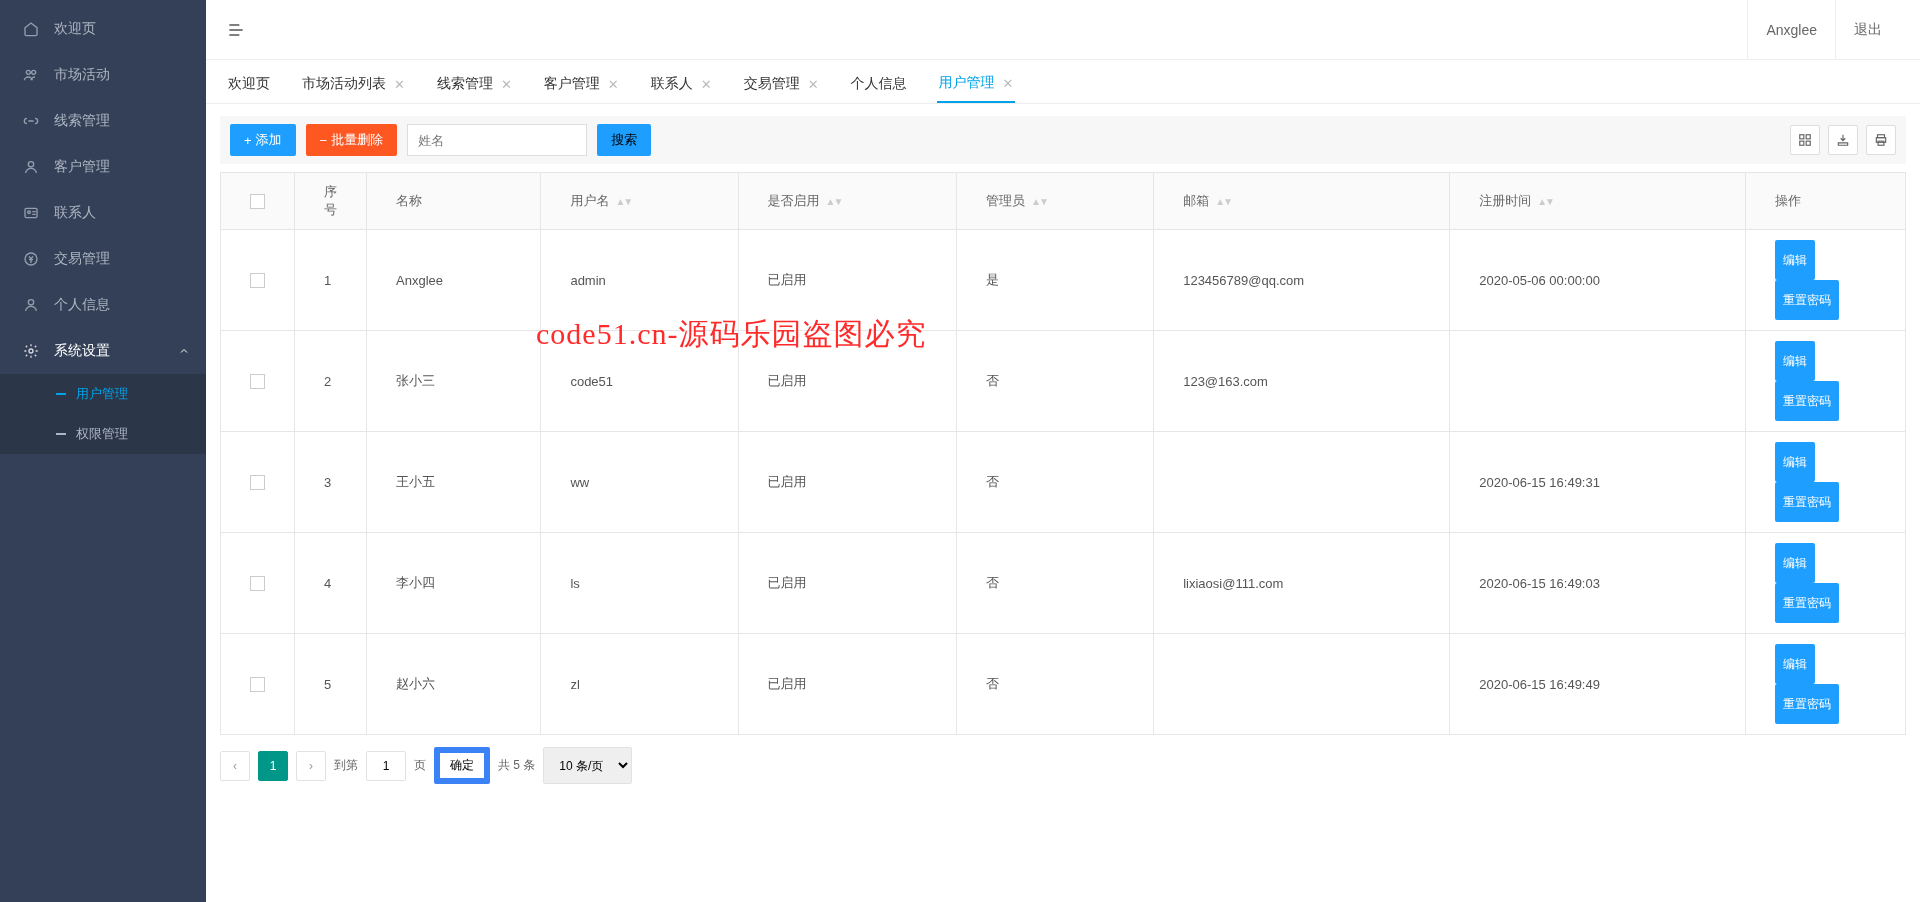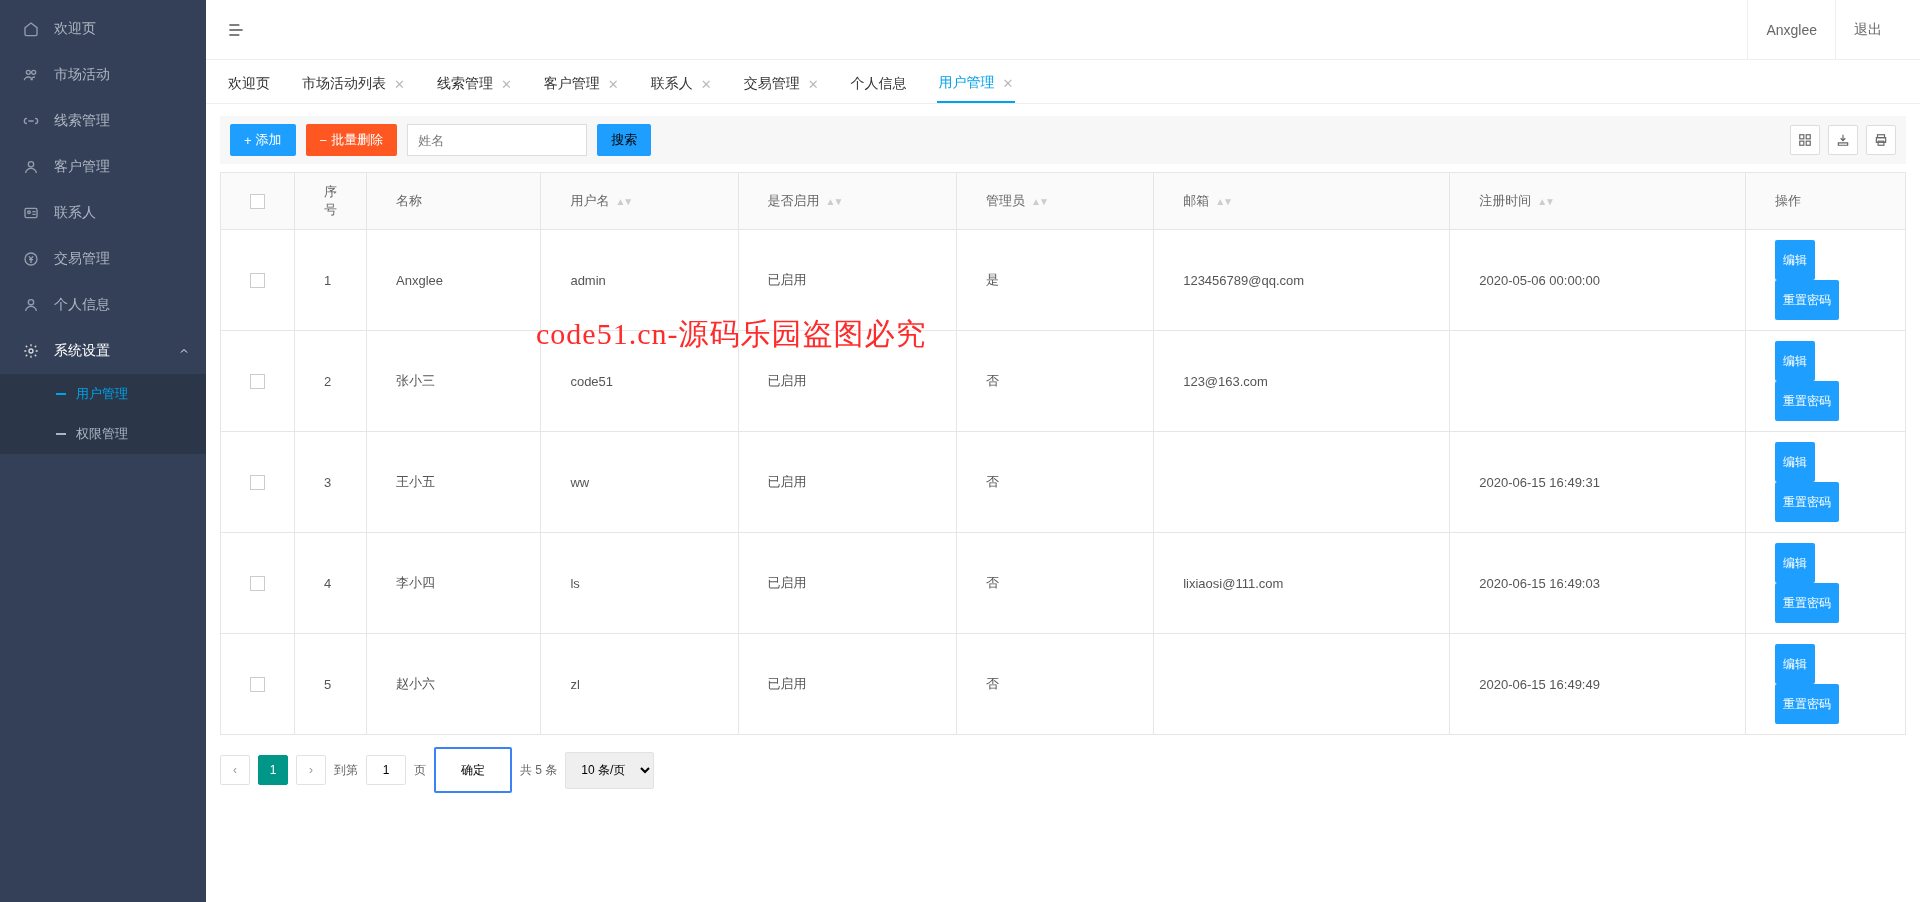--- a/index.html
+++ b/index.html
@@ -56,21 +56,21 @@
 .col-idx{width:56px;text-align:center;}
 .col-ops{width:160px;text-align:center;}
 .btn-sm { height:40px; padding:0 8px; font-size:12px; }
 
 
 .pager { margin-top:12px; display:flex; align-items:center; gap:8px; color:#666; font-size:12px; }
 .pg-btn { width:30px; height:30px; border:1px solid #e2e2e2; background:#fff; display:flex; align-items:center; justify-content:center; cursor:pointer; border-radius:2px; color:#999; }
 .pg-btn.current { background:#009688; color:#fff; border-color:#009688; }
 .pg-in { width:40px; height:30px; border:1px solid #e2e2e2; text-align:center; border-radius:2px; font-size:12px; }
 .pg-select { height:37px; border:1px solid #e2e2e2; padding:0 11px; border-radius:2px; font-size:12px; }
-.pg-confirm{height:46px;border:2px solid #3b82f6;background:#fff;padding:0 25px;border-radius:2px;font-size:12px;cursor:pointer;}
+.pg-confirm{height:37px;border:6px solid #3b82f6;background:#fff;padding:0 10px;border-radius:2px;font-size:12px;cursor:pointer;}
 
 .watermark { position:absolute; left:330px; top:210px; font-size:30px; color:#ff2a2a; font-family:SimSun,serif; letter-spacing:1px; pointer-events:none; }
 
 svg{display:block}
 </style>
 </head>
 <body>
 
 <div class="app">
 

